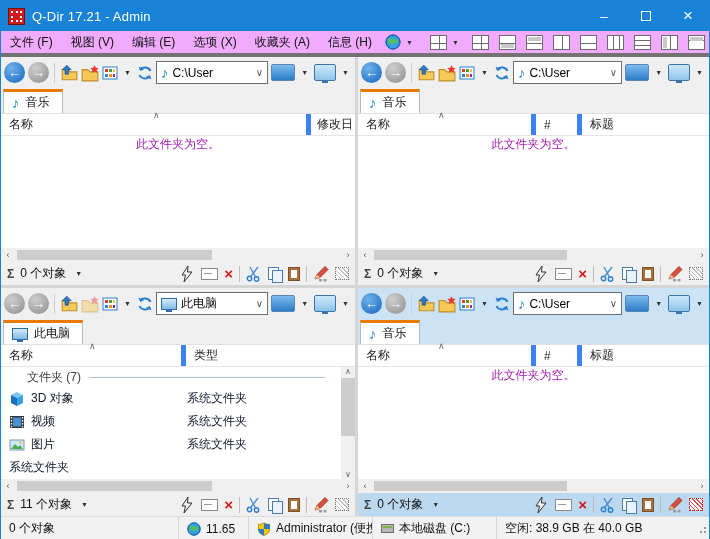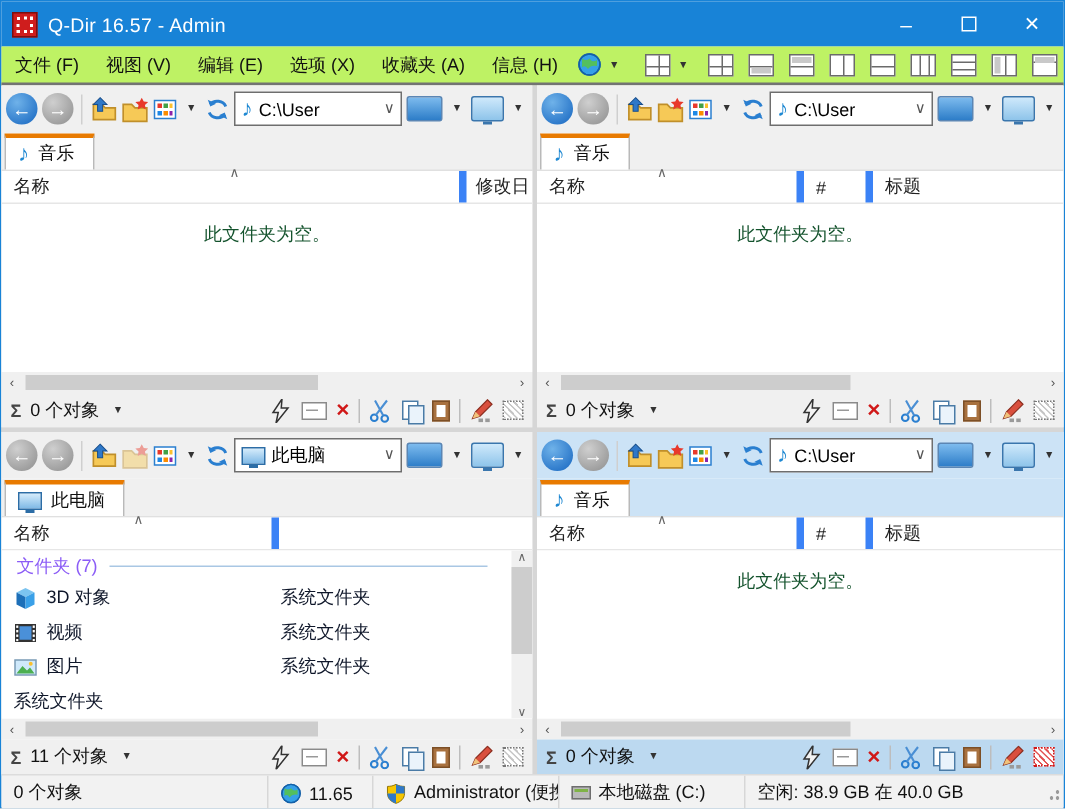--- a/index.html
+++ b/index.html
@@ -9,21 +9,21 @@
   
   .titlebar{height:30px;background:#1883d7;display:flex;align-items:center;color:#fff;flex:0 0 auto}
   .appicon{width:17px;height:17px;margin:0 7px 0 7px;background:#cf1d1d;border:1px solid #7e0e0e;position:relative;flex:0 0 auto}
   .appicon::before{content:"";position:absolute;inset:2px;border:2px dotted #fff}
   .title{font-size:13px;letter-spacing:.2px}
   .capbtns{margin-left:auto;display:flex;height:100%}
   .capbtn{width:42px;height:100%;display:flex;align-items:center;justify-content:center;font-size:14px;color:#fff;cursor:default}
   .maxglyph{width:10px;height:10px;border:1px solid #fff}
 
   
-  .menubar{height:26px;background:#bef264;display:flex;align-items:center;font-size:12px;color:#111;border-bottom:2px solid #737373;flex:0 0 auto;overflow:hidden}
+  .menubar{height:26px;background:#f0abfc;display:flex;align-items:center;font-size:12px;color:#111;border-bottom:4px solid #737373;flex:0 0 auto;overflow:hidden}
   .menuitem{padding:4px 9px;white-space:nowrap}
   .mtool{display:flex;align-items:center;margin-left:4px;gap:2px}
   .dd{font-size:7px;color:#333;margin:0 3px}
   .layico{width:17px;height:15px;border:1px solid #6b6b6b;background:#fff;position:relative;margin-left:10px;flex:0 0 auto}
   .layico i{position:absolute;background:#6b6b6b}
   .v{width:1px;top:0;bottom:0;left:8px}.h{height:1px;left:0;right:0;top:7px}
   .vh .v{left:8px}.vh .h{top:7px}
   .fillb{position:absolute;left:1px;right:1px;bottom:1px;height:4px;background:#c9c9c9}
   .fillt{position:absolute;left:1px;right:1px;top:1px;height:4px;background:#c9c9c9}
   .filll{position:absolute;top:1px;bottom:1px;left:1px;width:4px;background:#c9c9c9}
@@ -64,22 +64,22 @@
 
   
   .lhead{height:22px;display:flex;align-items:center;font-size:12px;color:#222;border-bottom:1px solid #e6e6e6;position:relative;flex:0 0 auto;background:#fff}
   .hc{padding:0 8px;height:100%;display:flex;align-items:center;border-right:5px solid #3b82f6;overflow:hidden;white-space:nowrap}
   .hc.last{border-right:none}
   .sort{position:absolute;top:-4px;font-size:9px;color:#666}
 
   
   .lbody{flex:1 1 auto;position:relative;overflow:hidden;background:#fff;display:flex}
   .lmain{flex:1 1 auto;position:relative;overflow:hidden}
-  .empty{margin-top:12px;text-align:center;font-size:12px;color:#14532d}
-  .grp{display:flex;align-items:center;gap:8px;height:20px;padding-left:10px;font-size:12px;color:#8b5cf6}
+  .empty{text-align:center;font-size:12px;color:#a21caf}
+  .grp{display:flex;align-items:center;gap:8px;height:20px;padding-left:26px;font-size:12px;color:#404040}
   .grp .gline{flex:1;height:1px;background:#a9c7e4;margin-right:16px}
   .row{display:flex;align-items:center;height:23px;font-size:12px;color:#0f172a}
   .row .nm{display:flex;align-items:center;gap:6px;width:178px;padding-left:8px;overflow:hidden;white-space:nowrap}
   .row .tp{padding-left:8px;white-space:nowrap}
   .vscroll{width:14px;background:#f0f0f0;display:flex;flex-direction:column;align-items:center;font-size:8px;color:#666;flex:0 0 auto}
   .vthumb{width:100%;height:58px;background:#cdcdcd;margin-top:2px}
   .vsp{flex:1}
 
   
   .hscroll{height:14px;background:#f0f0f0;display:flex;align-items:center;font-size:9px;color:#555;flex:0 0 auto}
@@ -197,21 +197,21 @@
       <path d="M10 1 l3 3 h-3 z" fill="#d6e6f5" stroke="#8a8a8a"></path>
       <path d="M5 6 h6 M5 8.5 h6 M5 11 h6" stroke="#3f7fc0" stroke-width="1"></path>
     </symbol>
   </defs>
 </svg>
 
 <div class="window">
 
   <div class="titlebar">
     <span class="appicon"></span>
-    <span class="title">Q-Dir 16.57 - Admin</span>
+    <span class="title">Q-Dir 17.21 - Admin</span>
     <div class="capbtns">
       <div class="capbtn">–</div>
       <div class="capbtn">
           <span class="maxglyph"></span>
         </div>
       <div class="capbtn" style="font-size:17px">×</div>
     </div>
   </div>
 
   <div class="menubar">
@@ -459,20 +459,21 @@
         </div>
         <div class="tabbar">
           <span class="tab">
             <span class="moni-sm"></span>
             <span>此电脑</span>
           </span>
         </div>
         <div class="lhead">
           <span class="sort" style="left:88px">∧</span>
           <span class="hc" style="width:185px">名称</span>
+          <span class="hc last" style="flex:1">类型</span>
         </div>
         <div class="lbody">
           <div class="lmain">
             <div class="grp">
               <span>文件夹 (7)</span>
               <span class="gline"></span>
             </div>
             <div class="row">
               <span class="nm">
                   <svg class="i16">

